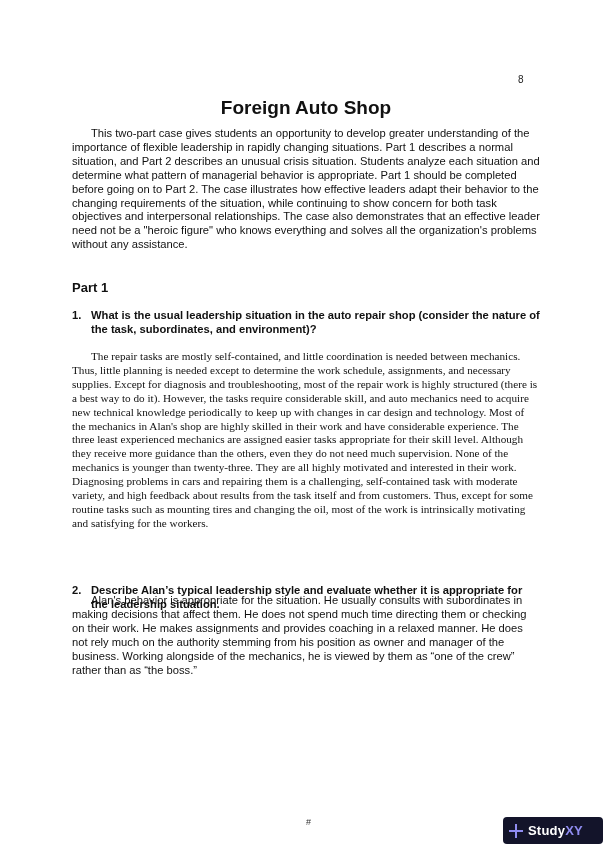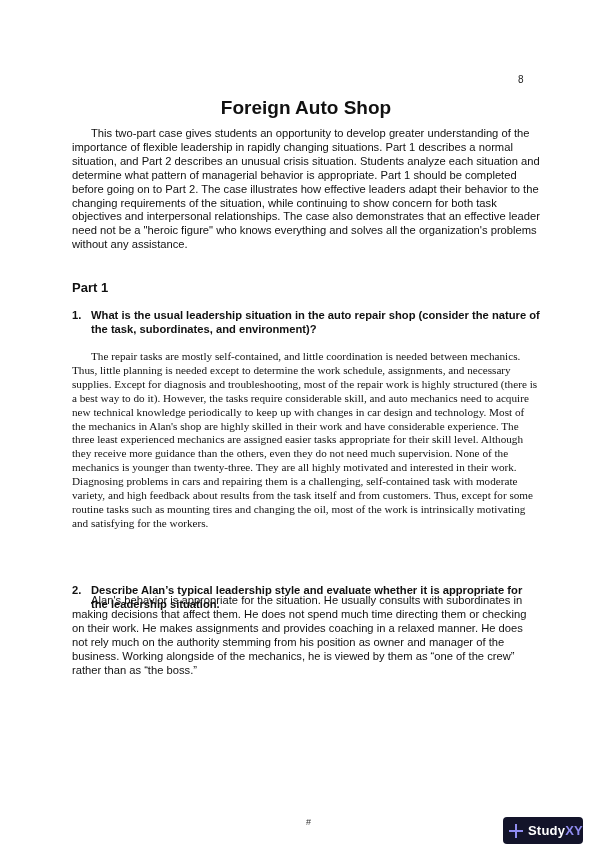--- a/index.html
+++ b/index.html
@@ -74,21 +74,21 @@
       position: absolute;
       top: 817px;
       left: 306px;
       font-size: 9px;
       color: #333;
     }
     .badge {
       position: absolute;
       left: 503px;
       top: 817px;
-      width: 80px;
+      width: 100px;
       height: 27px;
       background: #13142a;
       border-radius: 4px;
       display: flex;
       align-items: center;
       padding-left: 6px;
       box-sizing: border-box;
       cursor: pointer;
     }
     .badge .plus {

